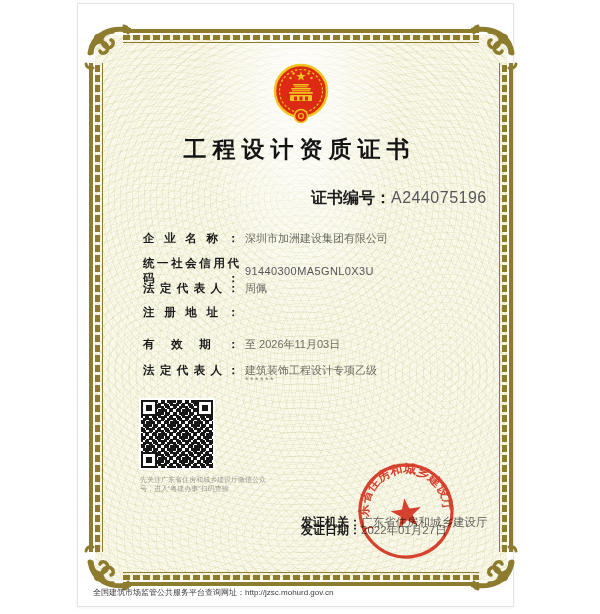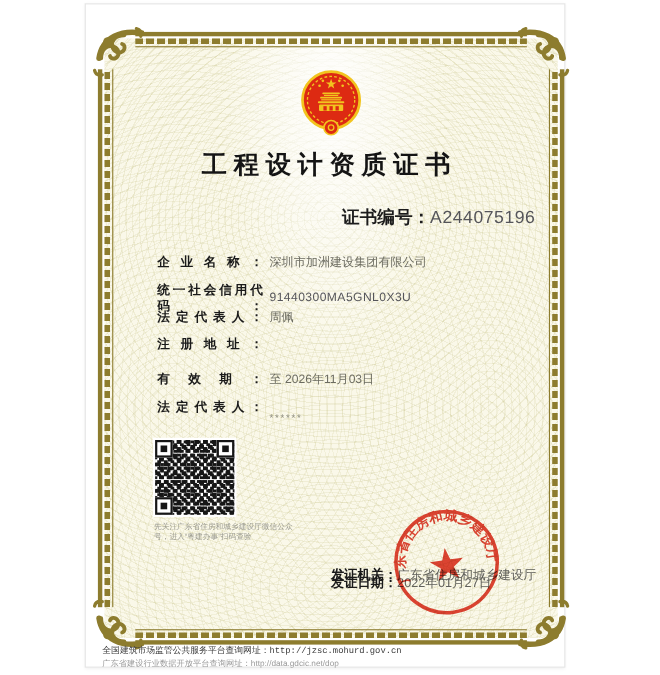--- a/index.html
+++ b/index.html
@@ -66,21 +66,21 @@
   .qr-caption{position:absolute;left:62px;top:471px;width:138px;z-index:4;
               font-size:7px;line-height:9px;color:#9a9a90;}
   
   .issuer-row{position:absolute;left:223px;z-index:4;font-size:12px;}
   .i1{top:510px}.i2{top:518px}
   .issuer-row .lbl{font-weight:bold;color:#1a1a1a;}
   .issuer-row .val{font-size:11.5px;color:#60605a;}
   .seal{position:absolute;left:278px;top:457px;z-index:5;transform:rotate(-8deg);mix-blend-mode:multiply;}
   
   .footer{position:absolute;left:15px;top:584px;z-index:4;}
-  .footer .f1{font-size:8px;color:#3a3a3a;line-height:10px;font-family:Liberation Mono, monospace;}
+  .footer .f1{font-size:8px;color:#3a3a3a;line-height:10px;}
   .footer .f2{font-size:7.5px;color:#9a9a9a;line-height:10px;}
 </style>
 </head>
 <body>
 
 <div class="stage">
   <div class="page">
 
     <div class="frame">
       <div class="guilloche"></div>
@@ -175,20 +175,21 @@
     </div>
     <div class="row r4">
       <span class="lbl">注册地址：</span>
     </div>
     <div class="row r5">
       <span class="lbl">有效期：</span>
       <span class="val">至 2026年11月03日</span>
     </div>
     <div class="row r6">
       <span class="lbl">法定代表人：</span>
+      <span class="val">建筑装饰工程设计专项乙级</span>
     </div>
     <div class="grade-note">******</div>
 
     <div class="qr">
       <div class="noise"></div>
       <div class="finder f-tl"></div>
       <div class="finder f-tr"></div>
       <div class="finder f-bl"></div>
     </div>
     <div class="qr-caption">先关注广东省住房和城乡建设厅微信公众号，进入“粤建办事”扫码查验</div>
@@ -206,17 +207,16 @@
         <path id="sealArc" d="M14.3 63 A38 38 0 1 1 85.7 63" fill="none"></path>
         <text font-size="12" font-weight="bold" fill="#dc2c1a" textLength="138" lengthAdjust="spacingAndGlyphs">
           <textPath href="#sealArc">广东省住房和城乡建设厅</textPath>
         </text>
         <path d="M50 37 L53.7 47.9 65.2 48.1 56 55 59.4 65.9 50 59.3 40.6 65.9 44 55 34.8 48.1 46.3 47.9 Z" fill="#dc2c1a"></path>
       </g>
     </svg>
 
     <div class="footer">
       <div class="f1">全国建筑市场监管公共服务平台查询网址：http://jzsc.mohurd.gov.cn</div>
-      <div class="f2">广东省建设行业数据开放平台查询网址：http://data.gdcic.net/dop</div>
     </div>
 
   </div>
 </div>
 
 </body></html>

